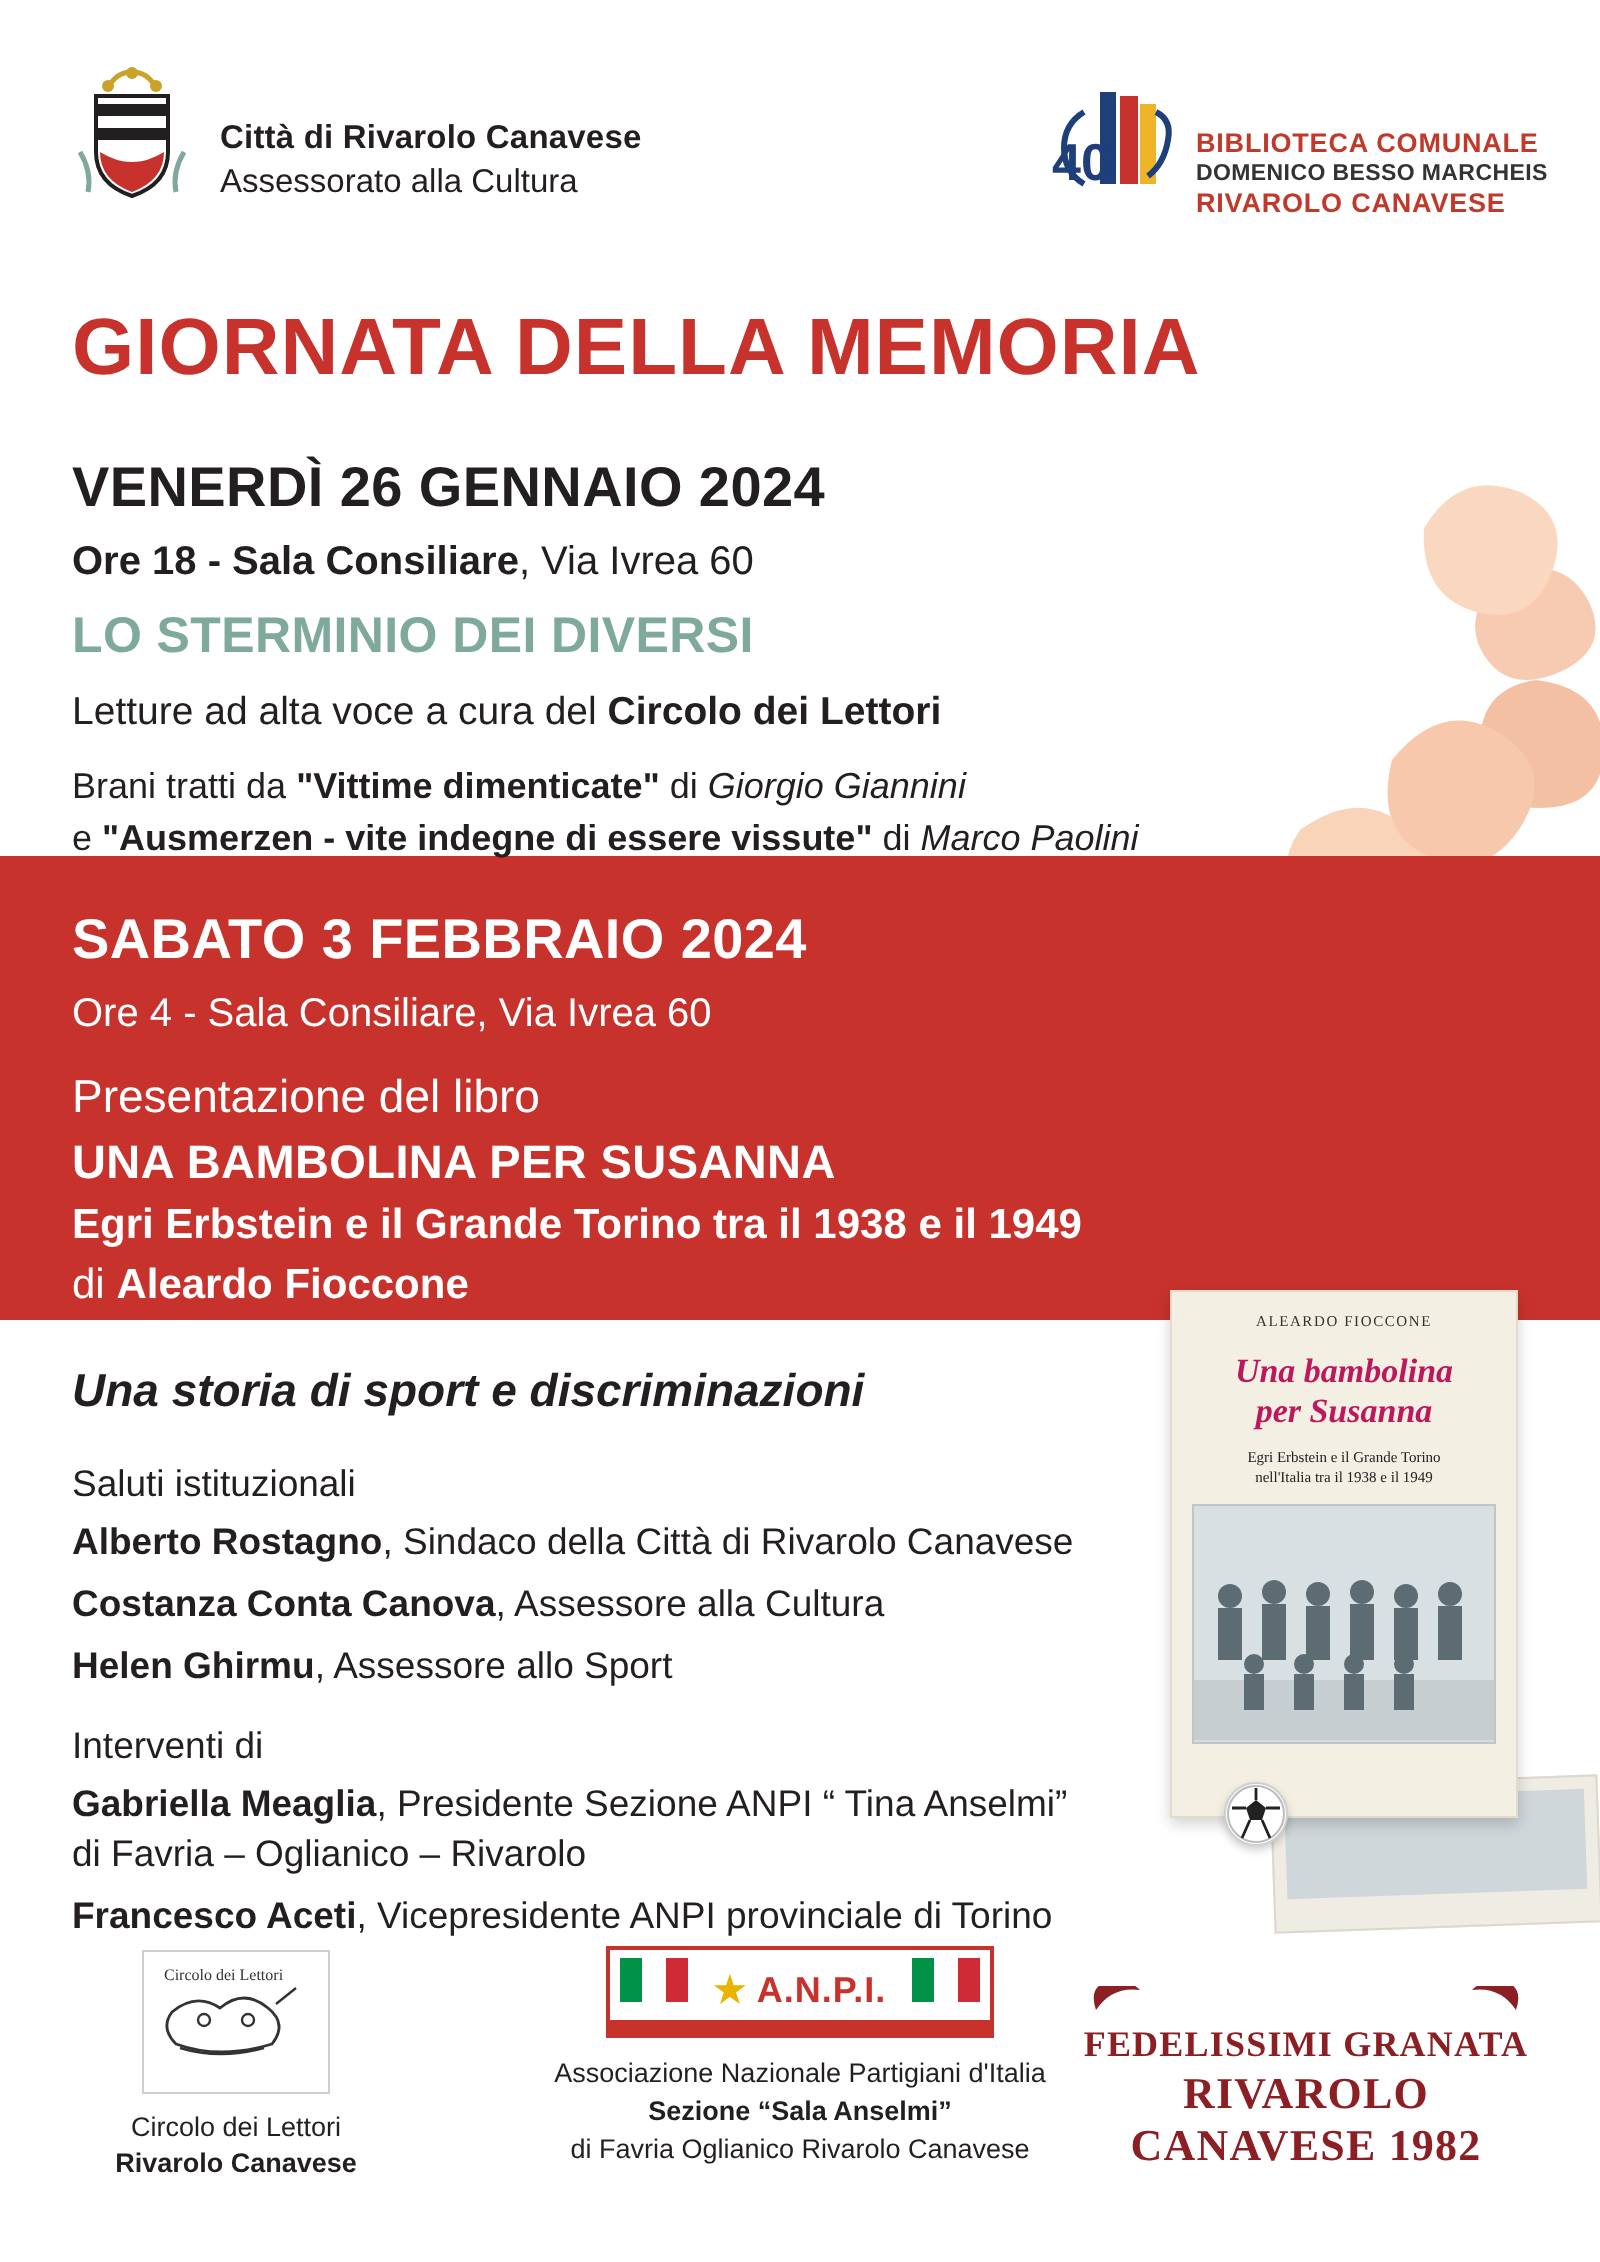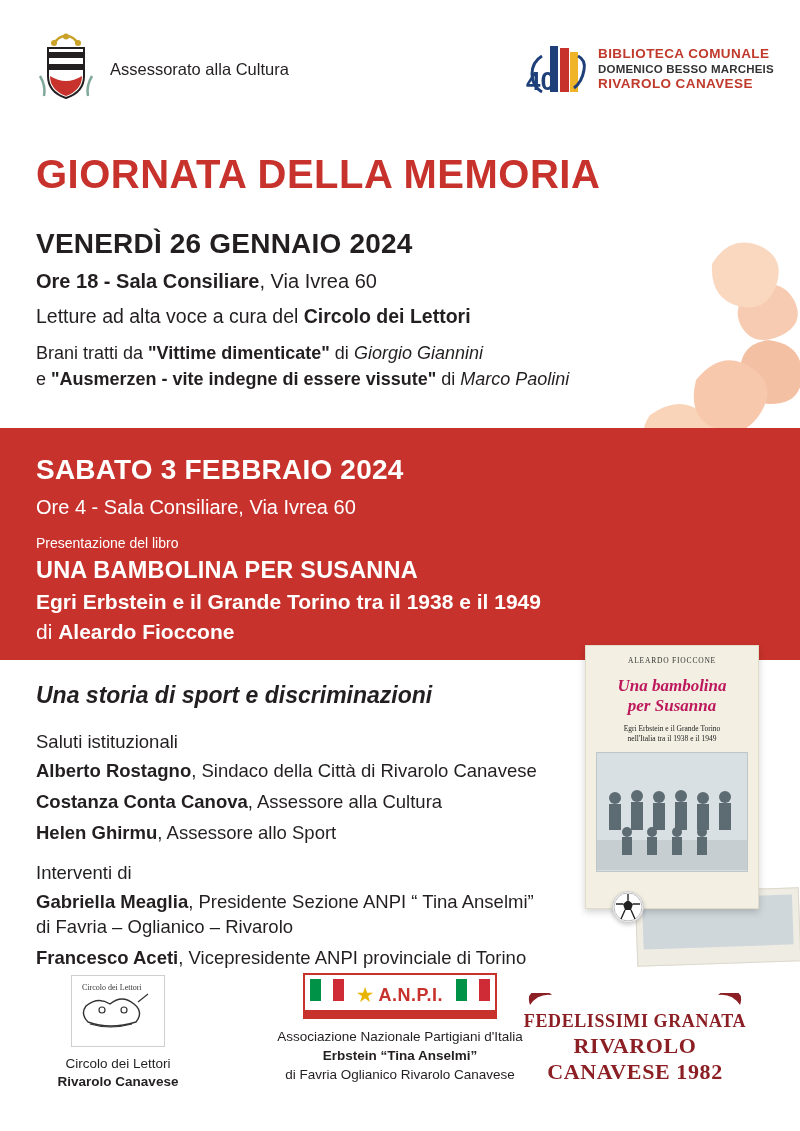--- a/index.html
+++ b/index.html
@@ -77,21 +77,21 @@
   .biblio-logo {
     position: absolute;
     left: 0;
     top: 0;
     width: 68px;
     height: 62px;
   }
   .biblio-text {
     position: absolute;
     left: 78px;
-    top: 8px;
+    top: 26px;
     line-height: 1.22;
   }
   .biblio-text .b1 {
     font-size: 13.5px;
     font-weight: bold;
     color: #c0392b;
     letter-spacing: .4px;
   }
   .biblio-text .b2 {
     font-size: 11.5px;
@@ -181,21 +181,21 @@
     font-size: 28px;
     font-weight: bold;
     letter-spacing: .2px;
   }
   .rb-where {
     margin-top: 10px;
     font-size: 20px;
   }
   .rb-pres {
     margin-top: 16px;
-    font-size: 14px;
+    font-size: 23px;
   }
   .rb-book {
     margin-top: 6px;
     font-size: 23.5px;
     font-weight: bold;
     letter-spacing: .2px;
   }
   .rb-subtitle {
     margin-top: 6px;
     font-size: 21px;
@@ -402,21 +402,21 @@
   .anpi .cap {
     margin-top: 9px;
     font-size: 13.5px;
     line-height: 1.4;
     color: #231f20;
   }
   .anpi .cap b { font-weight: bold; }
 
   .granata {
     position: absolute;
-    right: 40px;
+    right: 22px;
     top: 28px;
     width: 250px;
     text-align: center;
     color: #8b1f24;
   }
   .granata .g1 {
     font-family: "Liberation Serif", serif;
     font-size: 18px;
     font-weight: bold;
     letter-spacing: .6px;
@@ -459,20 +459,21 @@
       <circle cx="28" cy="4.5" r="3" fill="#c9a227"></circle>
       <circle cx="40" cy="11" r="3" fill="#c9a227"></circle>
       <path d="M10 16 h36 v28 q0 16 -18 22 q-18 -6 -18 -22z" fill="#ffffff" stroke="#231f20" stroke-width="2"></path>
       <path d="M10 20 h36 v6 h-36z" fill="#231f20"></path>
       <path d="M10 32 h36 v6 h-36z" fill="#231f20"></path>
       <path d="M12 44 q16 10 32 0 q0 14 -16 20 q-16 -6 -16 -20z" fill="#c8322c"></path>
       <path d="M2 44 q6 10 4 20" stroke="#7fa99b" stroke-width="2.5" fill="none"></path>
       <path d="M54 44 q-6 10 -4 20" stroke="#7fa99b" stroke-width="2.5" fill="none"></path>
     </svg>
     <div class="city-text">
+      <div class="l1">Città di Rivarolo Canavese</div>
       <div class="l2">Assessorato alla Cultura</div>
     </div>
 
     <div class="biblio">
       <svg class="biblio-logo" viewBox="0 0 68 62" xmlns="http://www.w3.org/2000/svg">
         <path d="M30 8 h8 v46 h-8z" fill="#1f3f7a"></path>
         <path d="M40 10 h9 v44 h-9z" fill="#c8322c"></path>
         <path d="M50 14 h8 v40 h-8z" fill="#f0b429"></path>
         <path d="M58 18 q8 4 6 14 q-2 12 -10 18" fill="none" stroke="#1f3f7a" stroke-width="3"></path>
         <path d="M22 18 q-10 6 -10 18 q0 12 10 18" fill="none" stroke="#1f3f7a" stroke-width="3"></path>
@@ -486,20 +487,21 @@
     </div>
   </div>
 
   <div class="main-title">GIORNATA DELLA MEMORIA</div>
 
   <div class="block1">
     <div class="ev-date">VENERDÌ 26 GENNAIO 2024</div>
     <div class="ev-where">
       <b>Ore 18 - Sala Consiliare</b><span>, Via Ivrea 60</span>
     </div>
+    <div class="ev-sub">LO STERMINIO DEI DIVERSI</div>
     <div class="ev-line">
       <span>Letture ad alta voce a cura del </span><b>Circolo dei Lettori</b>
     </div>
     <div class="ev-small">
       <div>
         <span>Brani tratti da </span><b>"Vittime dimenticate"</b><span> di </span><i>Giorgio Giannini</i>
       </div>
       <div>
         <span>e </span><b>"Ausmerzen - vite indegne di essere vissute"</b><span> di </span><i>Marco Paolini</i>
       </div>
@@ -625,21 +627,21 @@
             <span style="background:#ce2b37"></span>
         </div>
         <div class="txt">
           <span style="color:#e8b400">★</span>
           <span>A.N.P.I.</span>
         </div>
         <div class="bar"></div>
       </div>
       <div class="cap">
         <div>Associazione Nazionale Partigiani d'Italia</div>
-        <b>Erbstein “Tina Anselmi”</b>
+        <b>Sezione “Sala Anselmi”</b>
         <div>di Favria Oglianico Rivarolo Canavese</div>
       </div>
     </div>
 
     <div class="granata">
       <svg width="250" height="14" viewBox="0 0 250 14" xmlns="http://www.w3.org/2000/svg">
         <path d="M20 12 q8 -12 22 -10 q-6 -6 -16 -4 q-10 2 -6 14z" fill="#8b1f24"></path>
         <path d="M230 12 q-8 -12 -22 -10 q6 -6 16 -4 q10 2 6 14z" fill="#8b1f24"></path>
       </svg>
       <div class="g1">FEDELISSIMI GRANATA</div>

